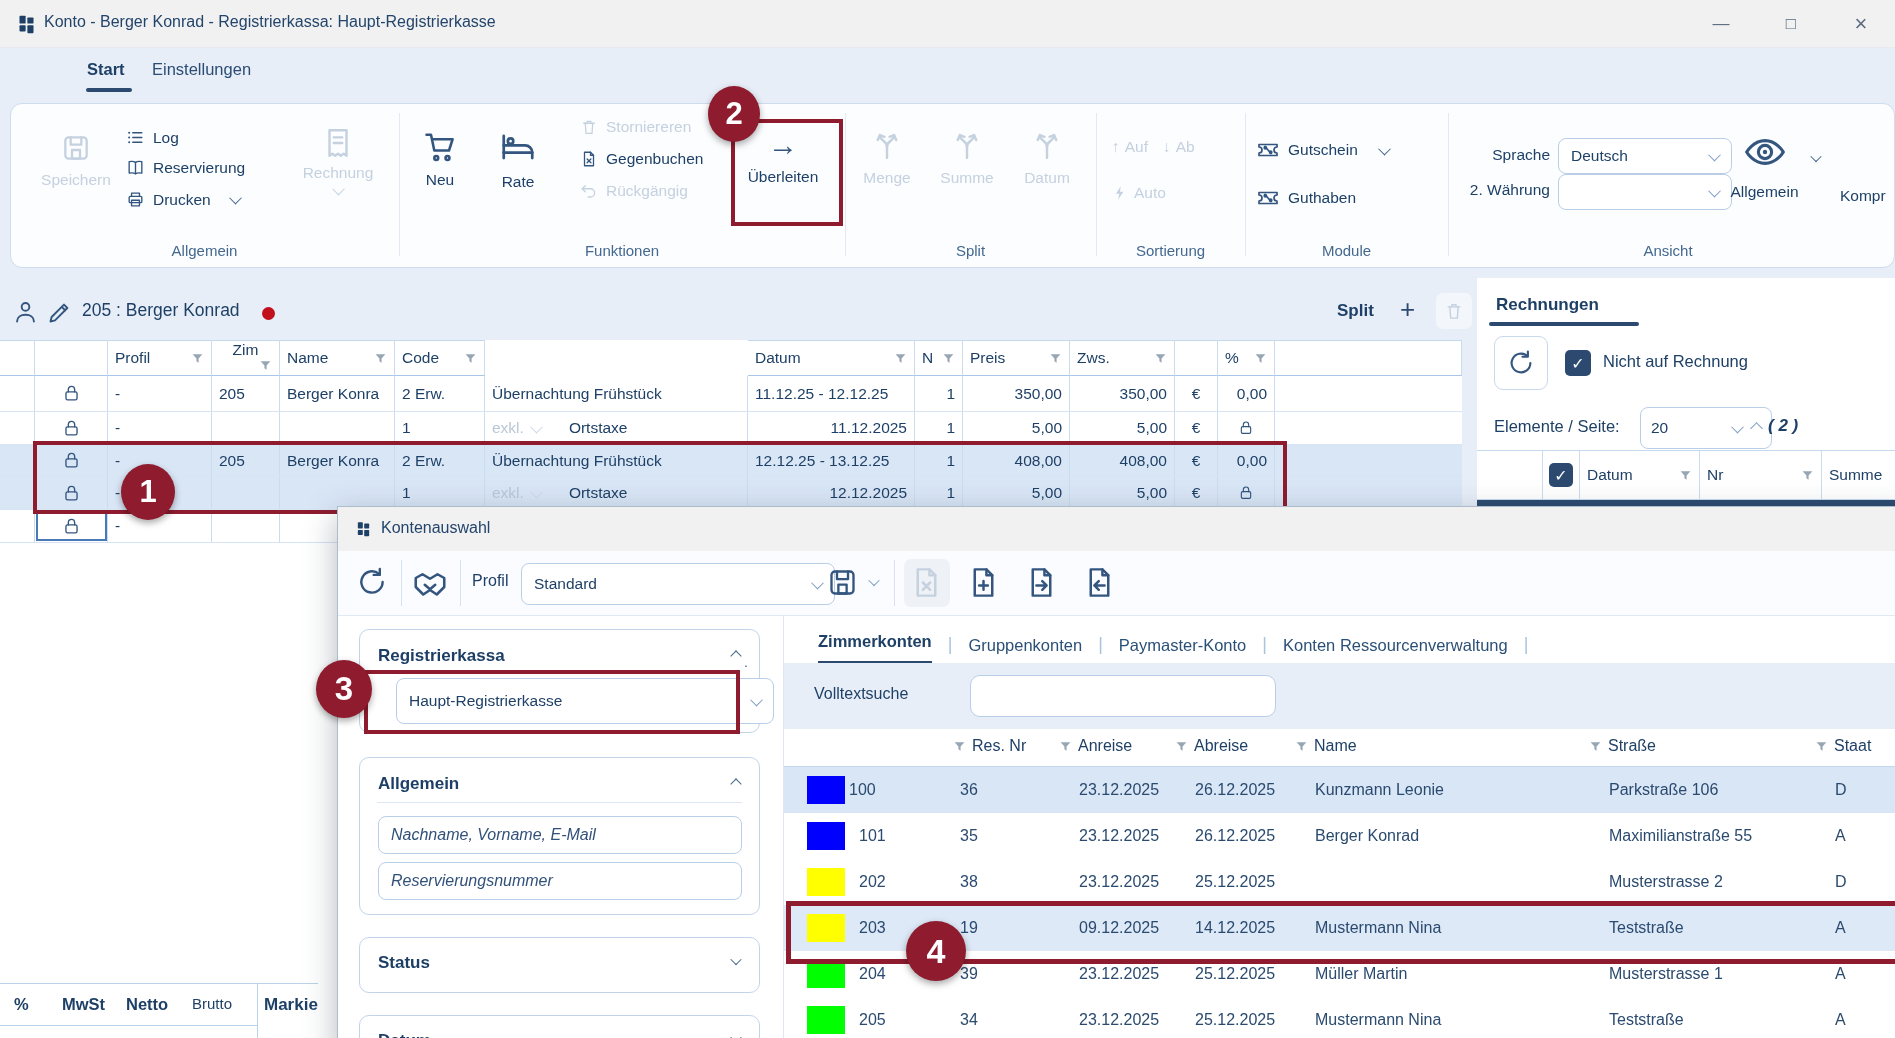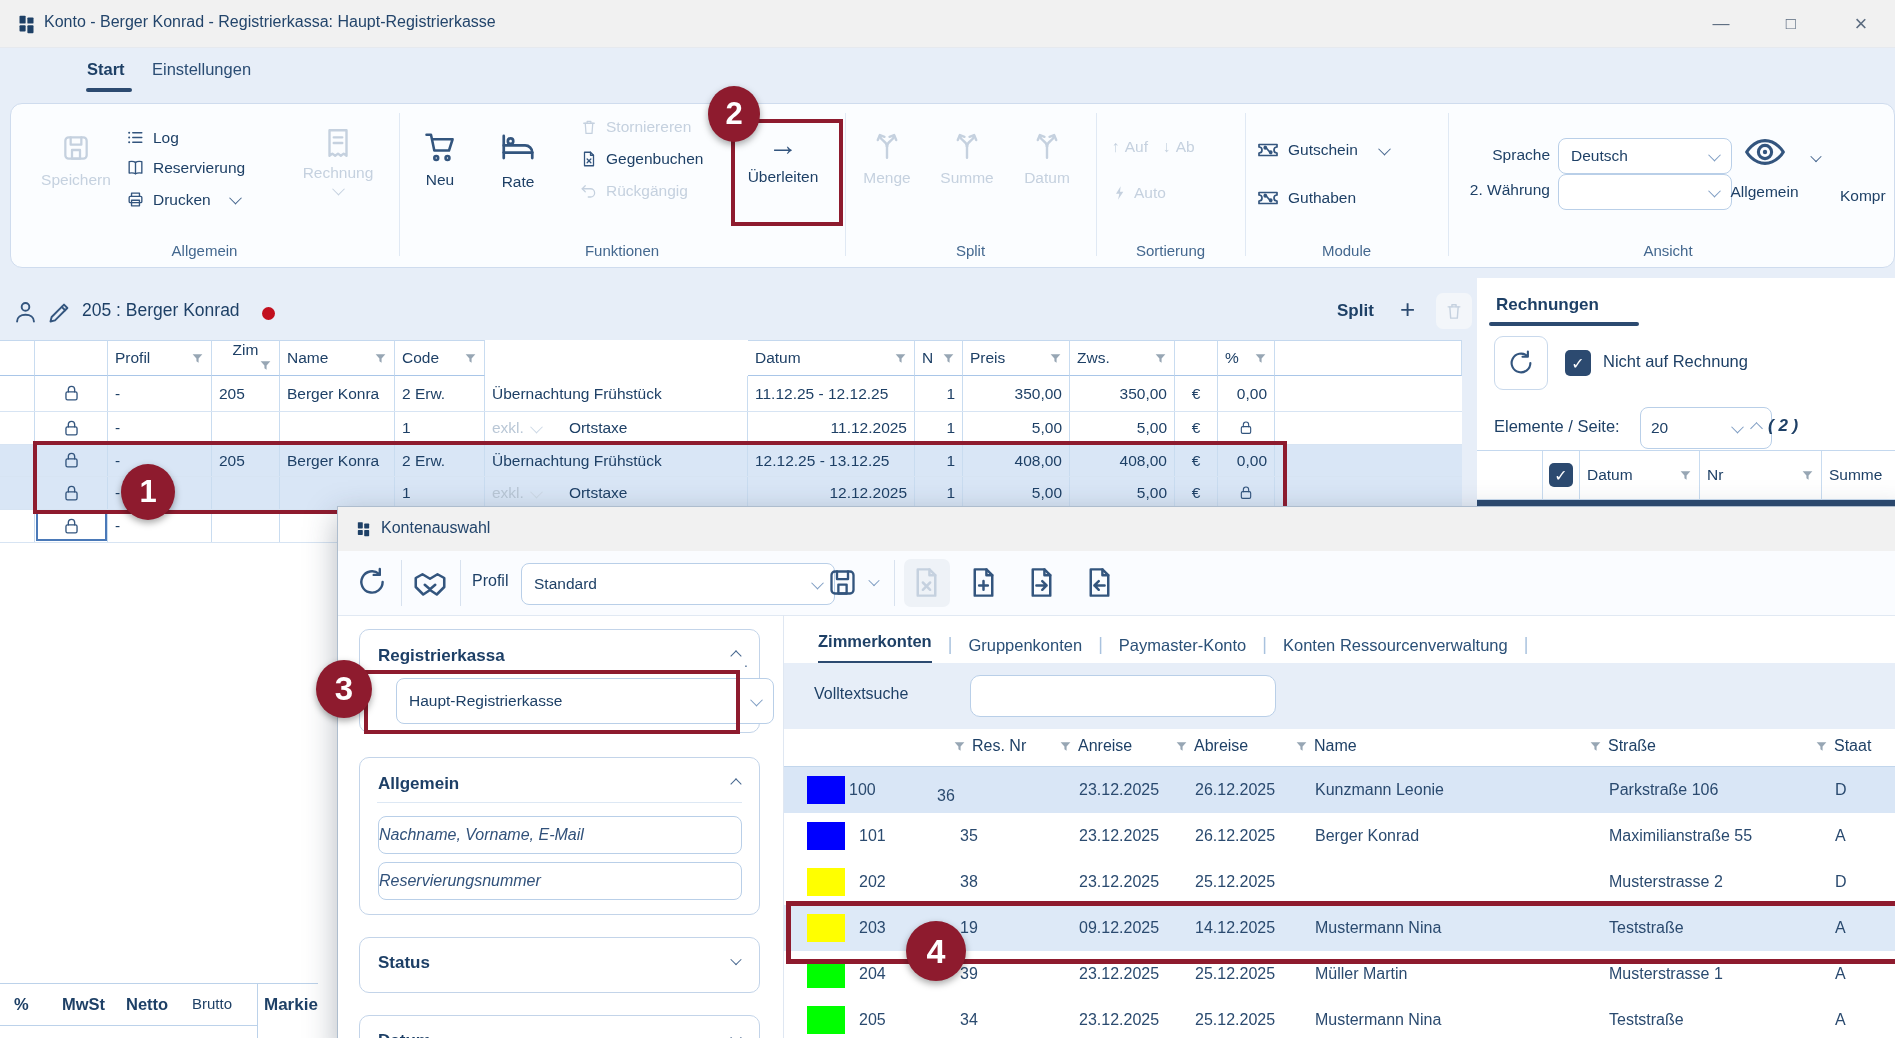--- a/index.html
+++ b/index.html
@@ -42,21 +42,21 @@
   .cb{background:#2c4a70;border-radius:5px;color:#fff;display:flex;align-items:center;justify-content:center;font-size:16px;}
   
   .dialog{left:337px;top:506px;width:1570px;height:545px;background:#fff;border:1px solid #aebdce;
           box-shadow:0 10px 30px rgba(40,55,75,.35);position:absolute;z-index:50;}
   .dtitlebar{left:0;top:0;width:100%;height:44px;background:#f1f1f1;position:absolute;}
   .dtoolbar{left:0;top:44px;width:100%;height:64px;background:#fafcff;border-bottom:1px solid #e1e9f3;position:absolute;}
   .tsep{position:absolute;width:1px;height:46px;top:9px;background:#d8e2ef;}
   .card{position:absolute;background:#fff;border:1px solid #c3d4e9;border-radius:10px;}
   .cardtitle{font-size:17px;font-weight:bold;color:#1d3f66;}
   .dinput{position:absolute;box-sizing:border-box;border:1px solid #b9cfe8;border-radius:8px;background:#fff;
-          font-family:"Liberation Sans",sans-serif;font-size:16px;color:#1e4066;padding:0 0;outline:none;}
+          font-family:"Liberation Sans",sans-serif;font-size:16px;color:#1e4066;padding:0 12px;outline:none;}
   .dinput::placeholder{font-style:italic;color:#31517a;opacity:1;}
   .dtab{font-size:16.5px;color:#2b5077;padding:0 0 10px 0;}
   .dtab.active{font-weight:bold;color:#1e4066;border-bottom:4px solid #2c4a70;}
   .dtabsep{color:#a9c2de;font-size:18px;padding:0 16px 10px 16px;}
   .dhlabel{font-size:16px;color:#1e4066;display:flex;align-items:center;gap:6px;position:absolute;}
   .drcell{position:absolute;font-size:16px;color:#2a4a6f;white-space:nowrap;overflow:hidden;height:100%;display:flex;align-items:center;}
 </style>
 </head>
 <body>
 
@@ -872,21 +872,21 @@
               </svg>
             </span>
             <span>Staat</span>
           </div>
         </div>
         <div class="abs" style="left: 446px; top: 260px; width: 1124px; height: 46px; background: rgb(217, 230, 246);">
           <div class="abs" style="left: 23px; top: 9px; width: 38px; height: 28px; background: rgb(0, 0, 255);"></div>
           <div class="drcell" style="left: 65px; width: 70px; top: 0px;">
             <span>100</span>
           </div>
-          <div class="drcell" style="left: 153px; width: 64px; top: 6px; ">
+          <div class="drcell" style="left: 153px; width: 64px; top: 0px; justify-content: center;">
             <span>36</span>
           </div>
           <div class="drcell" style="left: 295px; width: 112px; top: 0px;">
             <span>23.12.2025</span>
           </div>
           <div class="drcell" style="left: 411px; width: 112px; top: 0px;">
             <span>26.12.2025</span>
           </div>
           <div class="drcell" style="left: 531px; width: 280px; top: 0px;">
             <span>Kunzmann Leonie</span>

